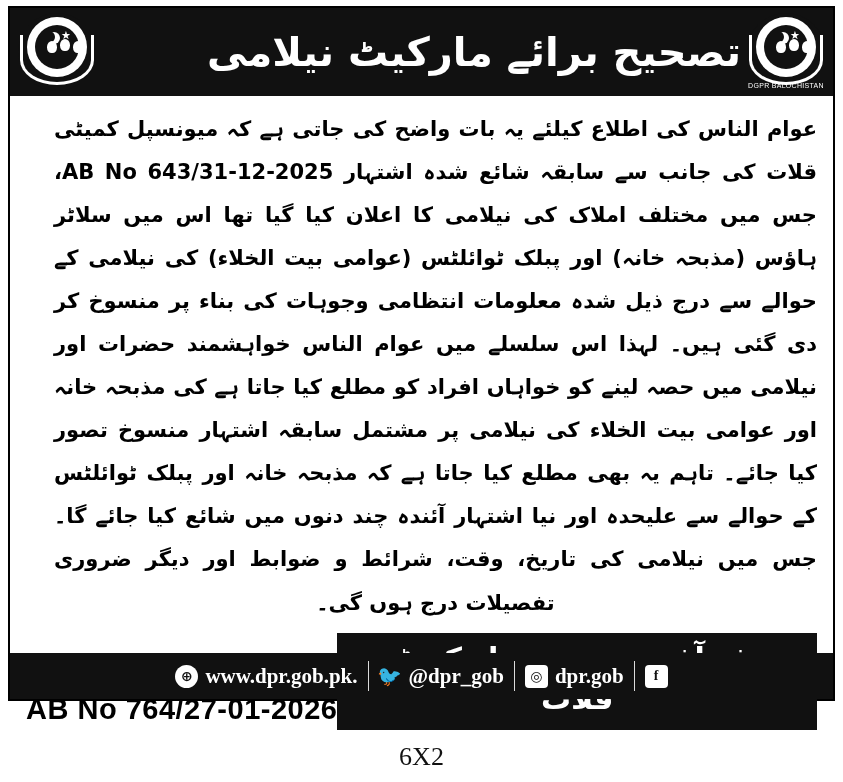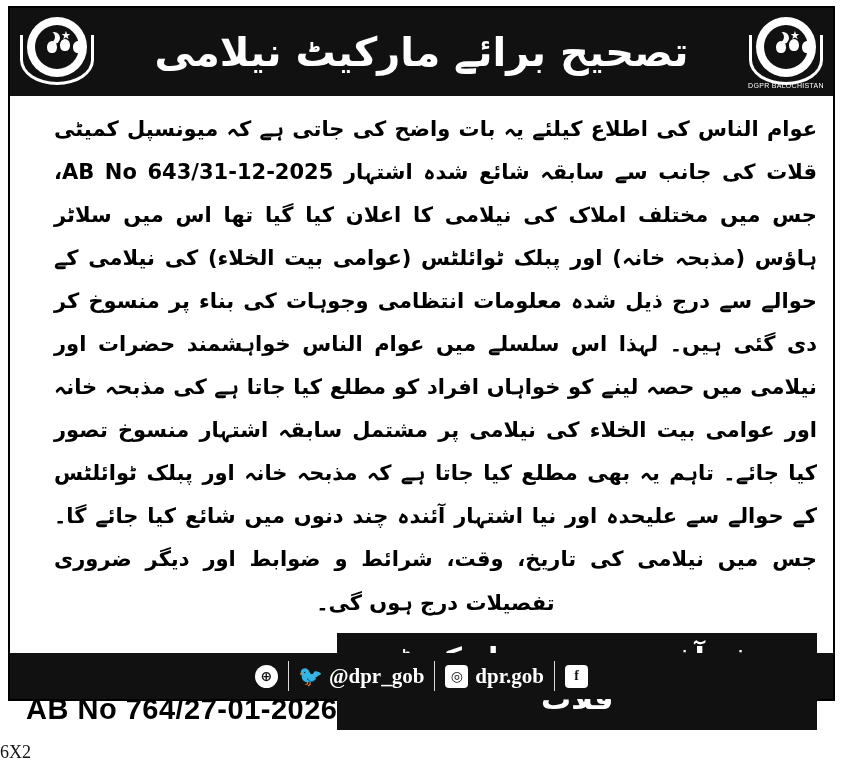--- a/index.html
+++ b/index.html
@@ -123,21 +123,21 @@
     border-radius: 50% 50% 45% 45%;
     background: #fff;
     top: 2px;
   }
   .crest .faces span:nth-child(1) { left: 0px; }
   .crest .faces span:nth-child(2) { left: 13px; top: 0px; }
   .crest .faces span:nth-child(3) { left: 26px; }
 
   .ad-title {
     flex: 1 1 auto;
-    text-align: center;
+    text-align: right;
     color: #ffffff;
     font-family: "DejaVu Sans", sans-serif;
     font-size: 40px;
     font-weight: bold;
     line-height: 1.15;
     direction: rtl;
     padding: 0 6px;
   }
 
   
@@ -231,22 +231,23 @@
   }
   .ic.globe { border-radius: 50%; }
   .ic.tw { background: transparent; color: #ffffff; font-size: 20px; }
   .ic.fb { font-family: "Liberation Serif", serif; }
 
   .size-label {
     position: absolute;
     left: 0;
     right: 0;
     top: 742px;
+    text-align: center;
     font-family: "Liberation Serif", serif;
-    font-size: 18px;
+    font-size: 26px;
     color: #111111;
   }
 </style>
 </head>
 <body>
 
 <div class="page">
 
   <div class="ad">
 
@@ -293,20 +294,21 @@
 
     <div class="sign-row">
       <div class="ref-no">AB No 764/27-01-2026</div>
       <div class="sign-block">چیف آفیسر میونسپل کمیٹی قلات</div>
     </div>
 
     <div class="footer">
 
       <div class="item">
         <span class="ic globe">⊕</span>
+        <span>www.dpr.gob.pk.</span>
       </div>
 
       <div class="sep"></div>
 
       <div class="item">
         <span class="ic tw">🐦</span>
         <span>@dpr_gob</span>
       </div>
 
       <div class="sep"></div>

